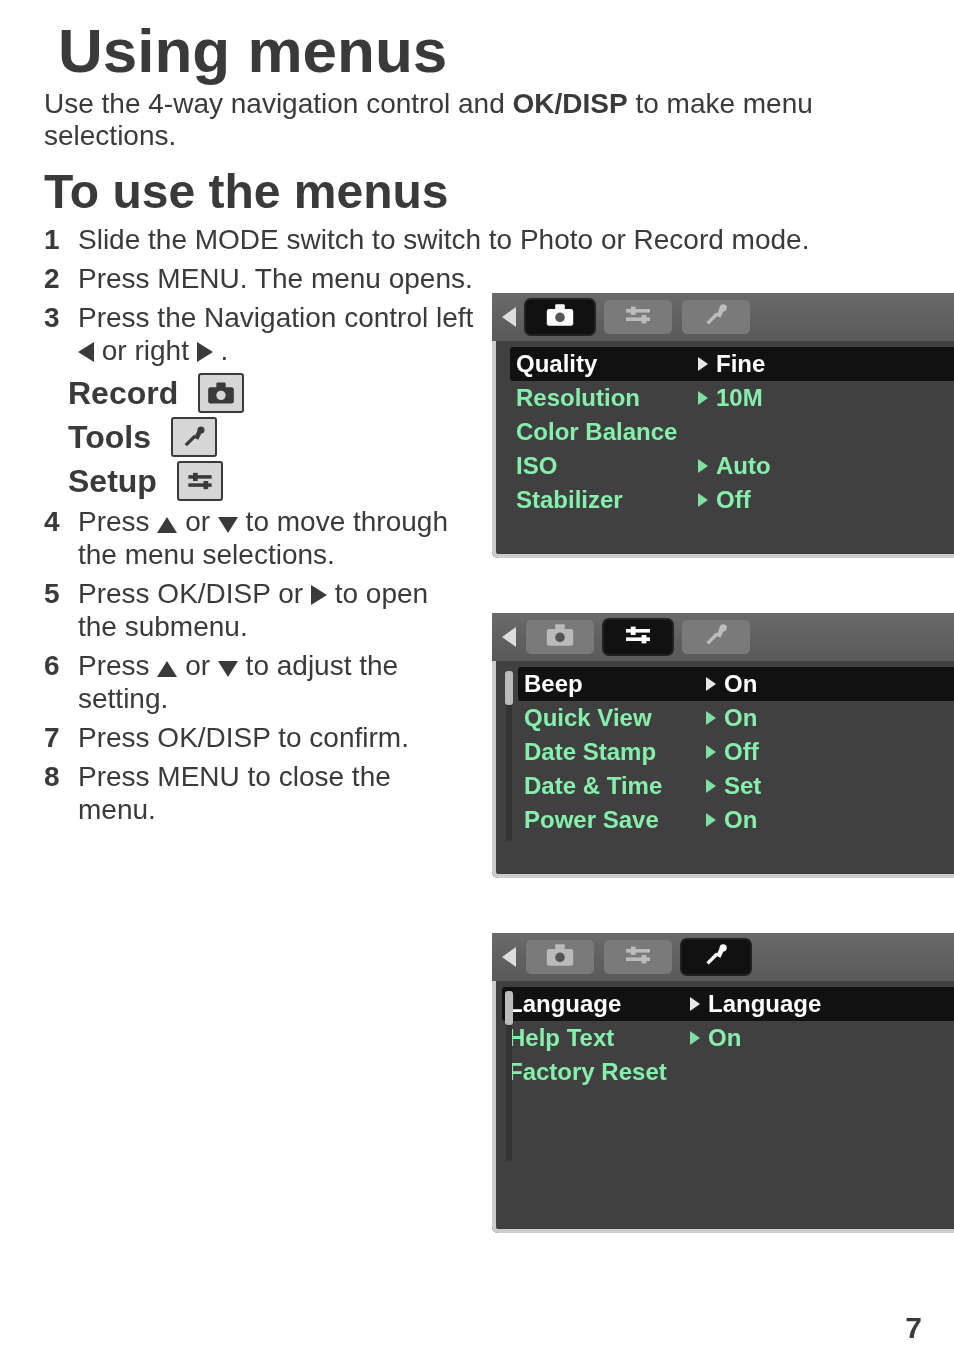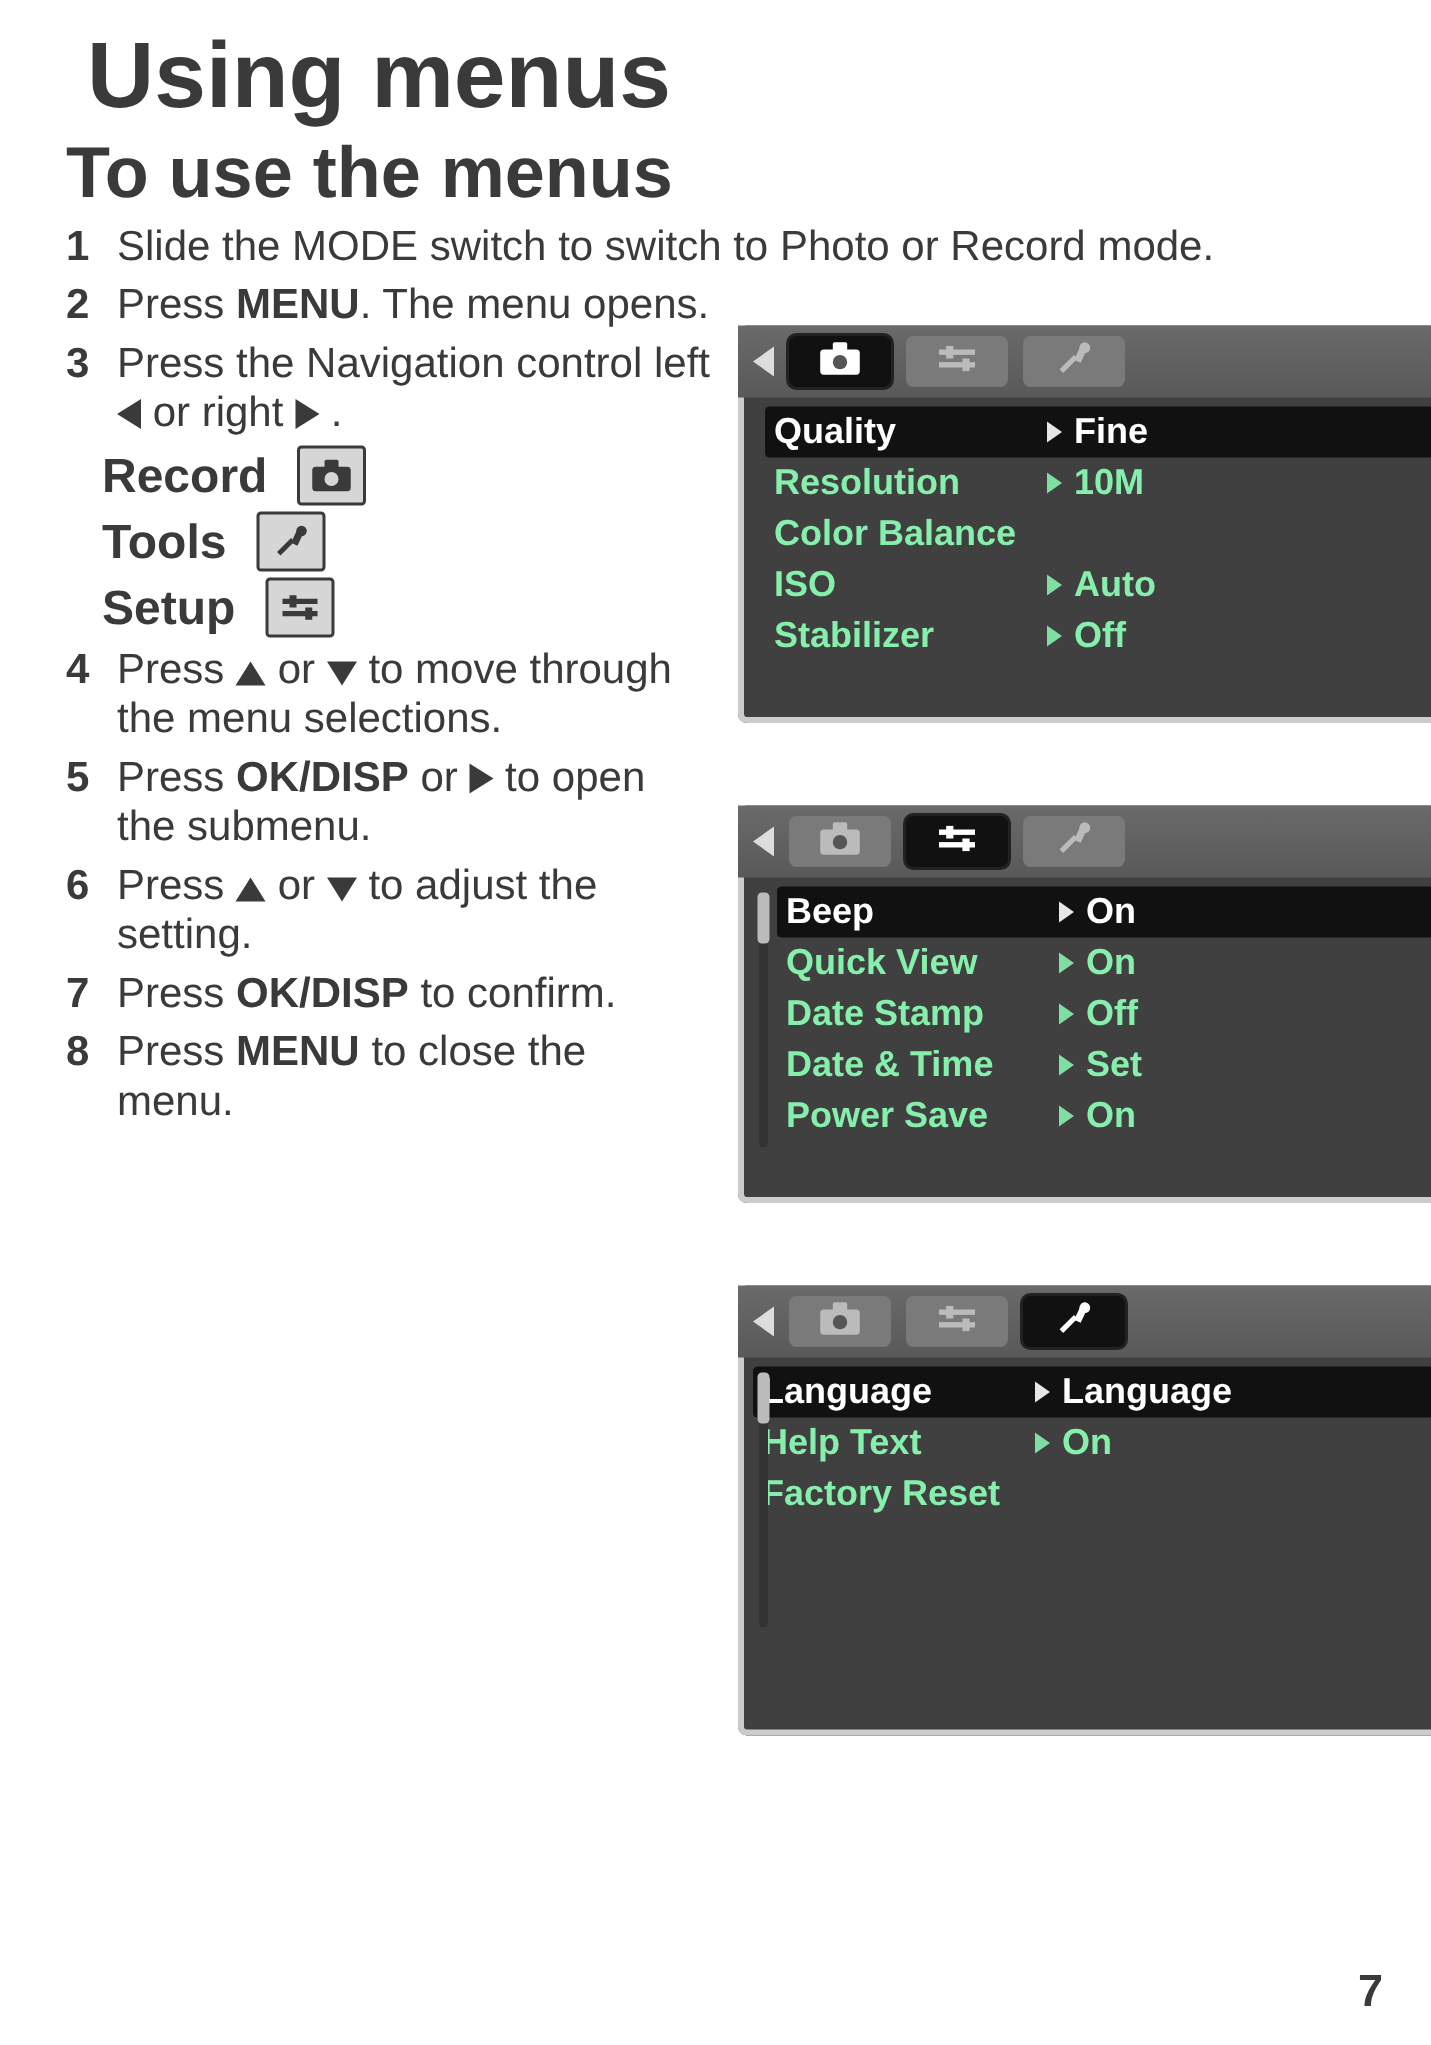--- a/index.html
+++ b/index.html
@@ -56,21 +56,21 @@
     font-size: 28px;
     color: #3b3a3a;
     margin: 0 0 6px 0;
     line-height: 1.18;
   }
   .stepnum {
     font-weight: 700;
     width: 20px;
     flex: 0 0 20px;
   }
-  .stepbody b { font-weight: 700; }
+  .stepbody b { font-weight: 400; }
   .subline {
     font-size: 32px;
     color: #3b3a3a;
     font-weight: 700;
     display: flex;
     align-items: center;
     gap: 20px;
     margin-left: 24px;
     margin-bottom: 4px;
   }
@@ -185,20 +185,23 @@
     font-size: 30px;
     font-weight: 700;
     color: #3b3a3a;
   }
 </style>
 </head>
 <body>
 
 <div class="page">
   <h1 class="h1">Using menus</h1>
+  <p class="intro">
+    <span>Use the 4-way navigation control and </span><b>OK/DISP</b><span> to make menu selections.</span>
+  </p>
   <h2 class="h2">To use the menus</h2>
 
   <div class="stepline">
     <span class="stepnum">1</span>
     <span class="stepbody">Slide the MODE switch to switch to Photo or Record mode.</span>
   </div>
 
   <div class="cols">
     <div class="left">
 

